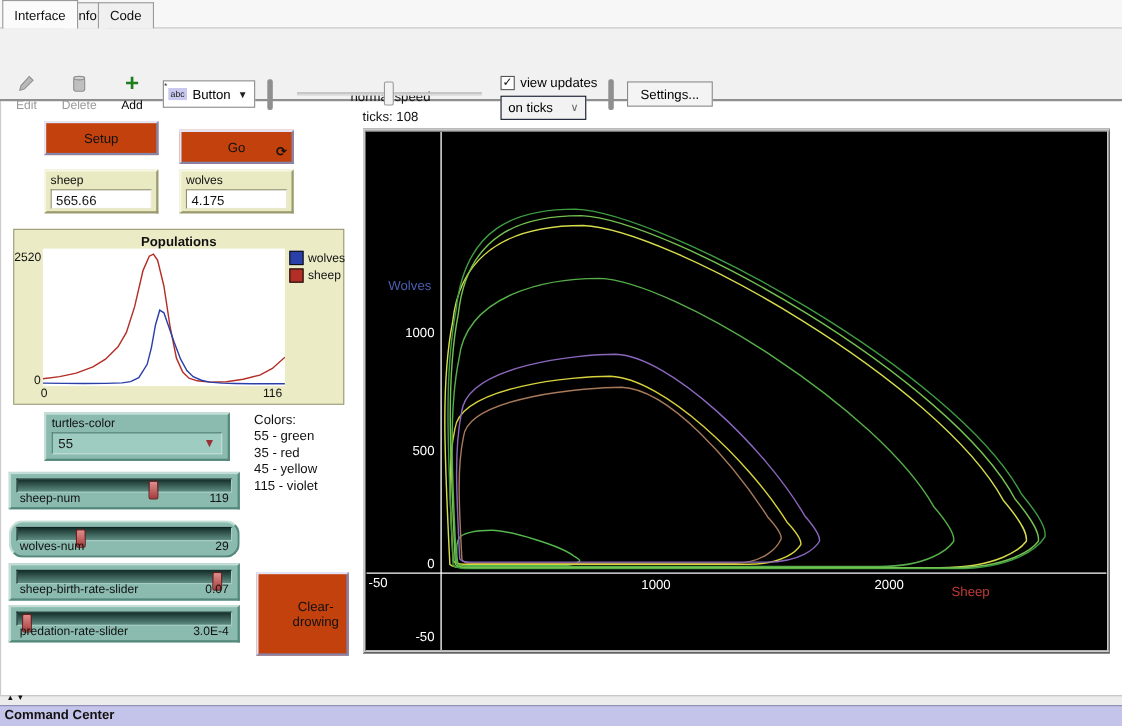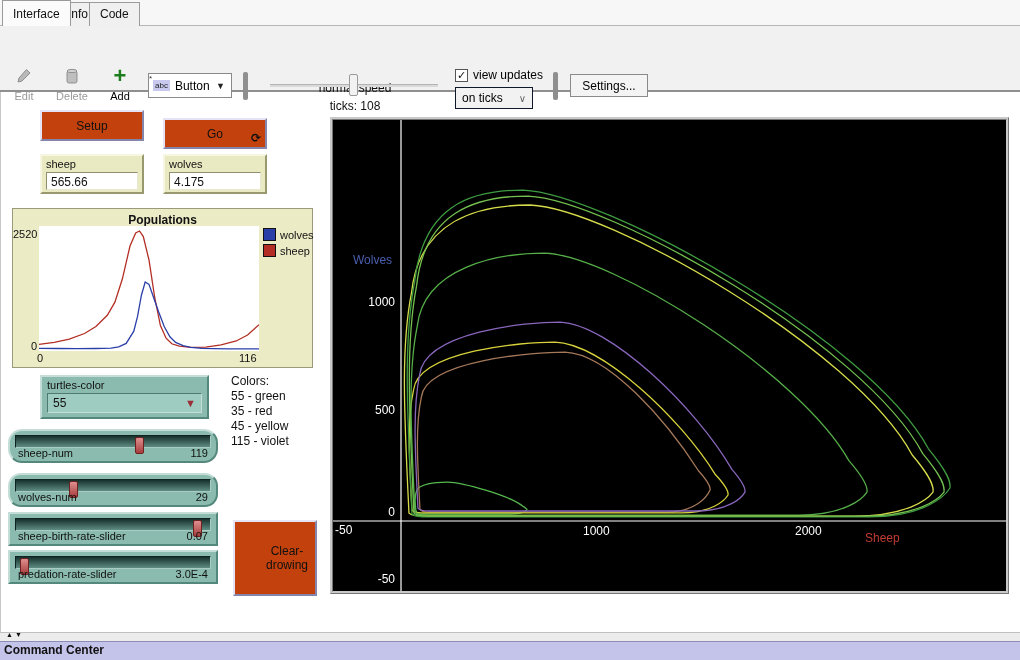--- a/index.html
+++ b/index.html
@@ -177,21 +177,21 @@
 </div>
 
 <div class="note">
   <div>Colors:</div>
   <div>55 - green</div>
   <div>35 - red</div>
   <div>45 - yellow</div>
   <div>115 - violet</div>
 </div>
 
-<div class="nl-slider" style="top:429px;border-radius:14px;">
+<div class="nl-slider" style="top:429px;">
   <div class="sl-track">
       <div class="sl-handle" style="left: 119px;"></div>
     </div>
   <div class="sl-row">
       <span>sheep-num</span>
       <span>119</span>
     </div>
 </div>
 <div class="nl-slider" style="top:473px;border-radius:13px;">
   <div class="sl-track">

